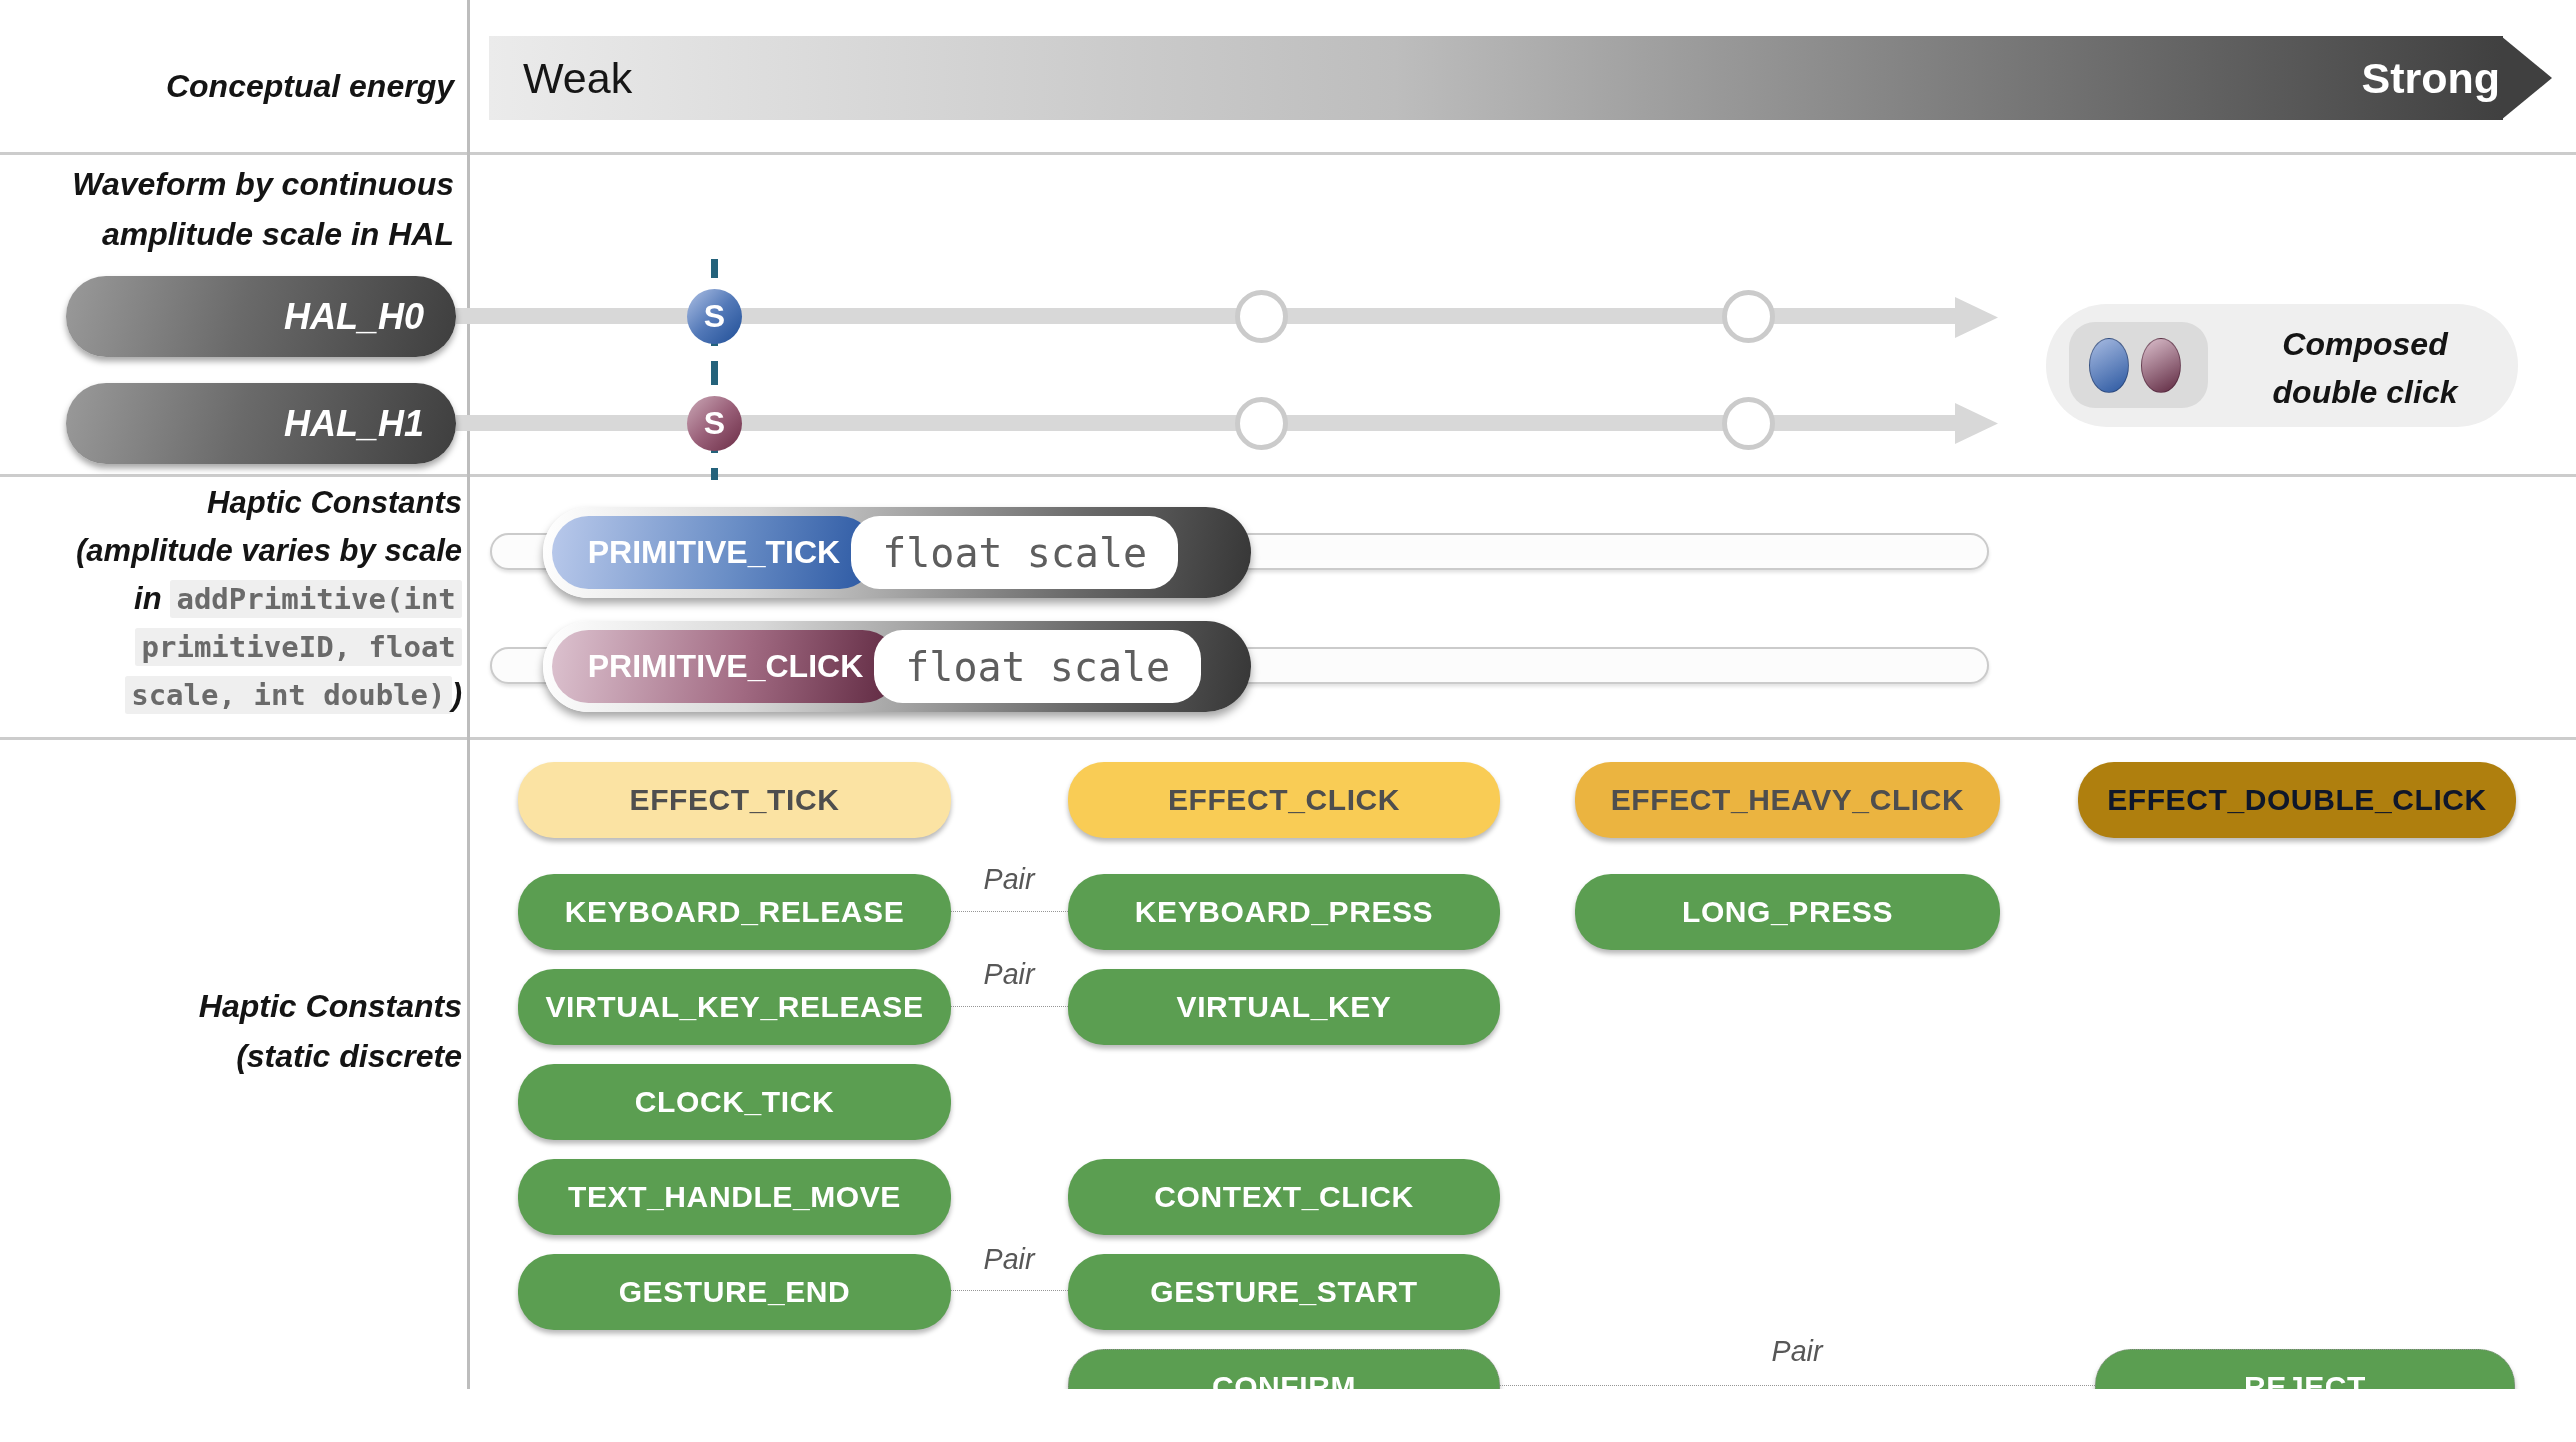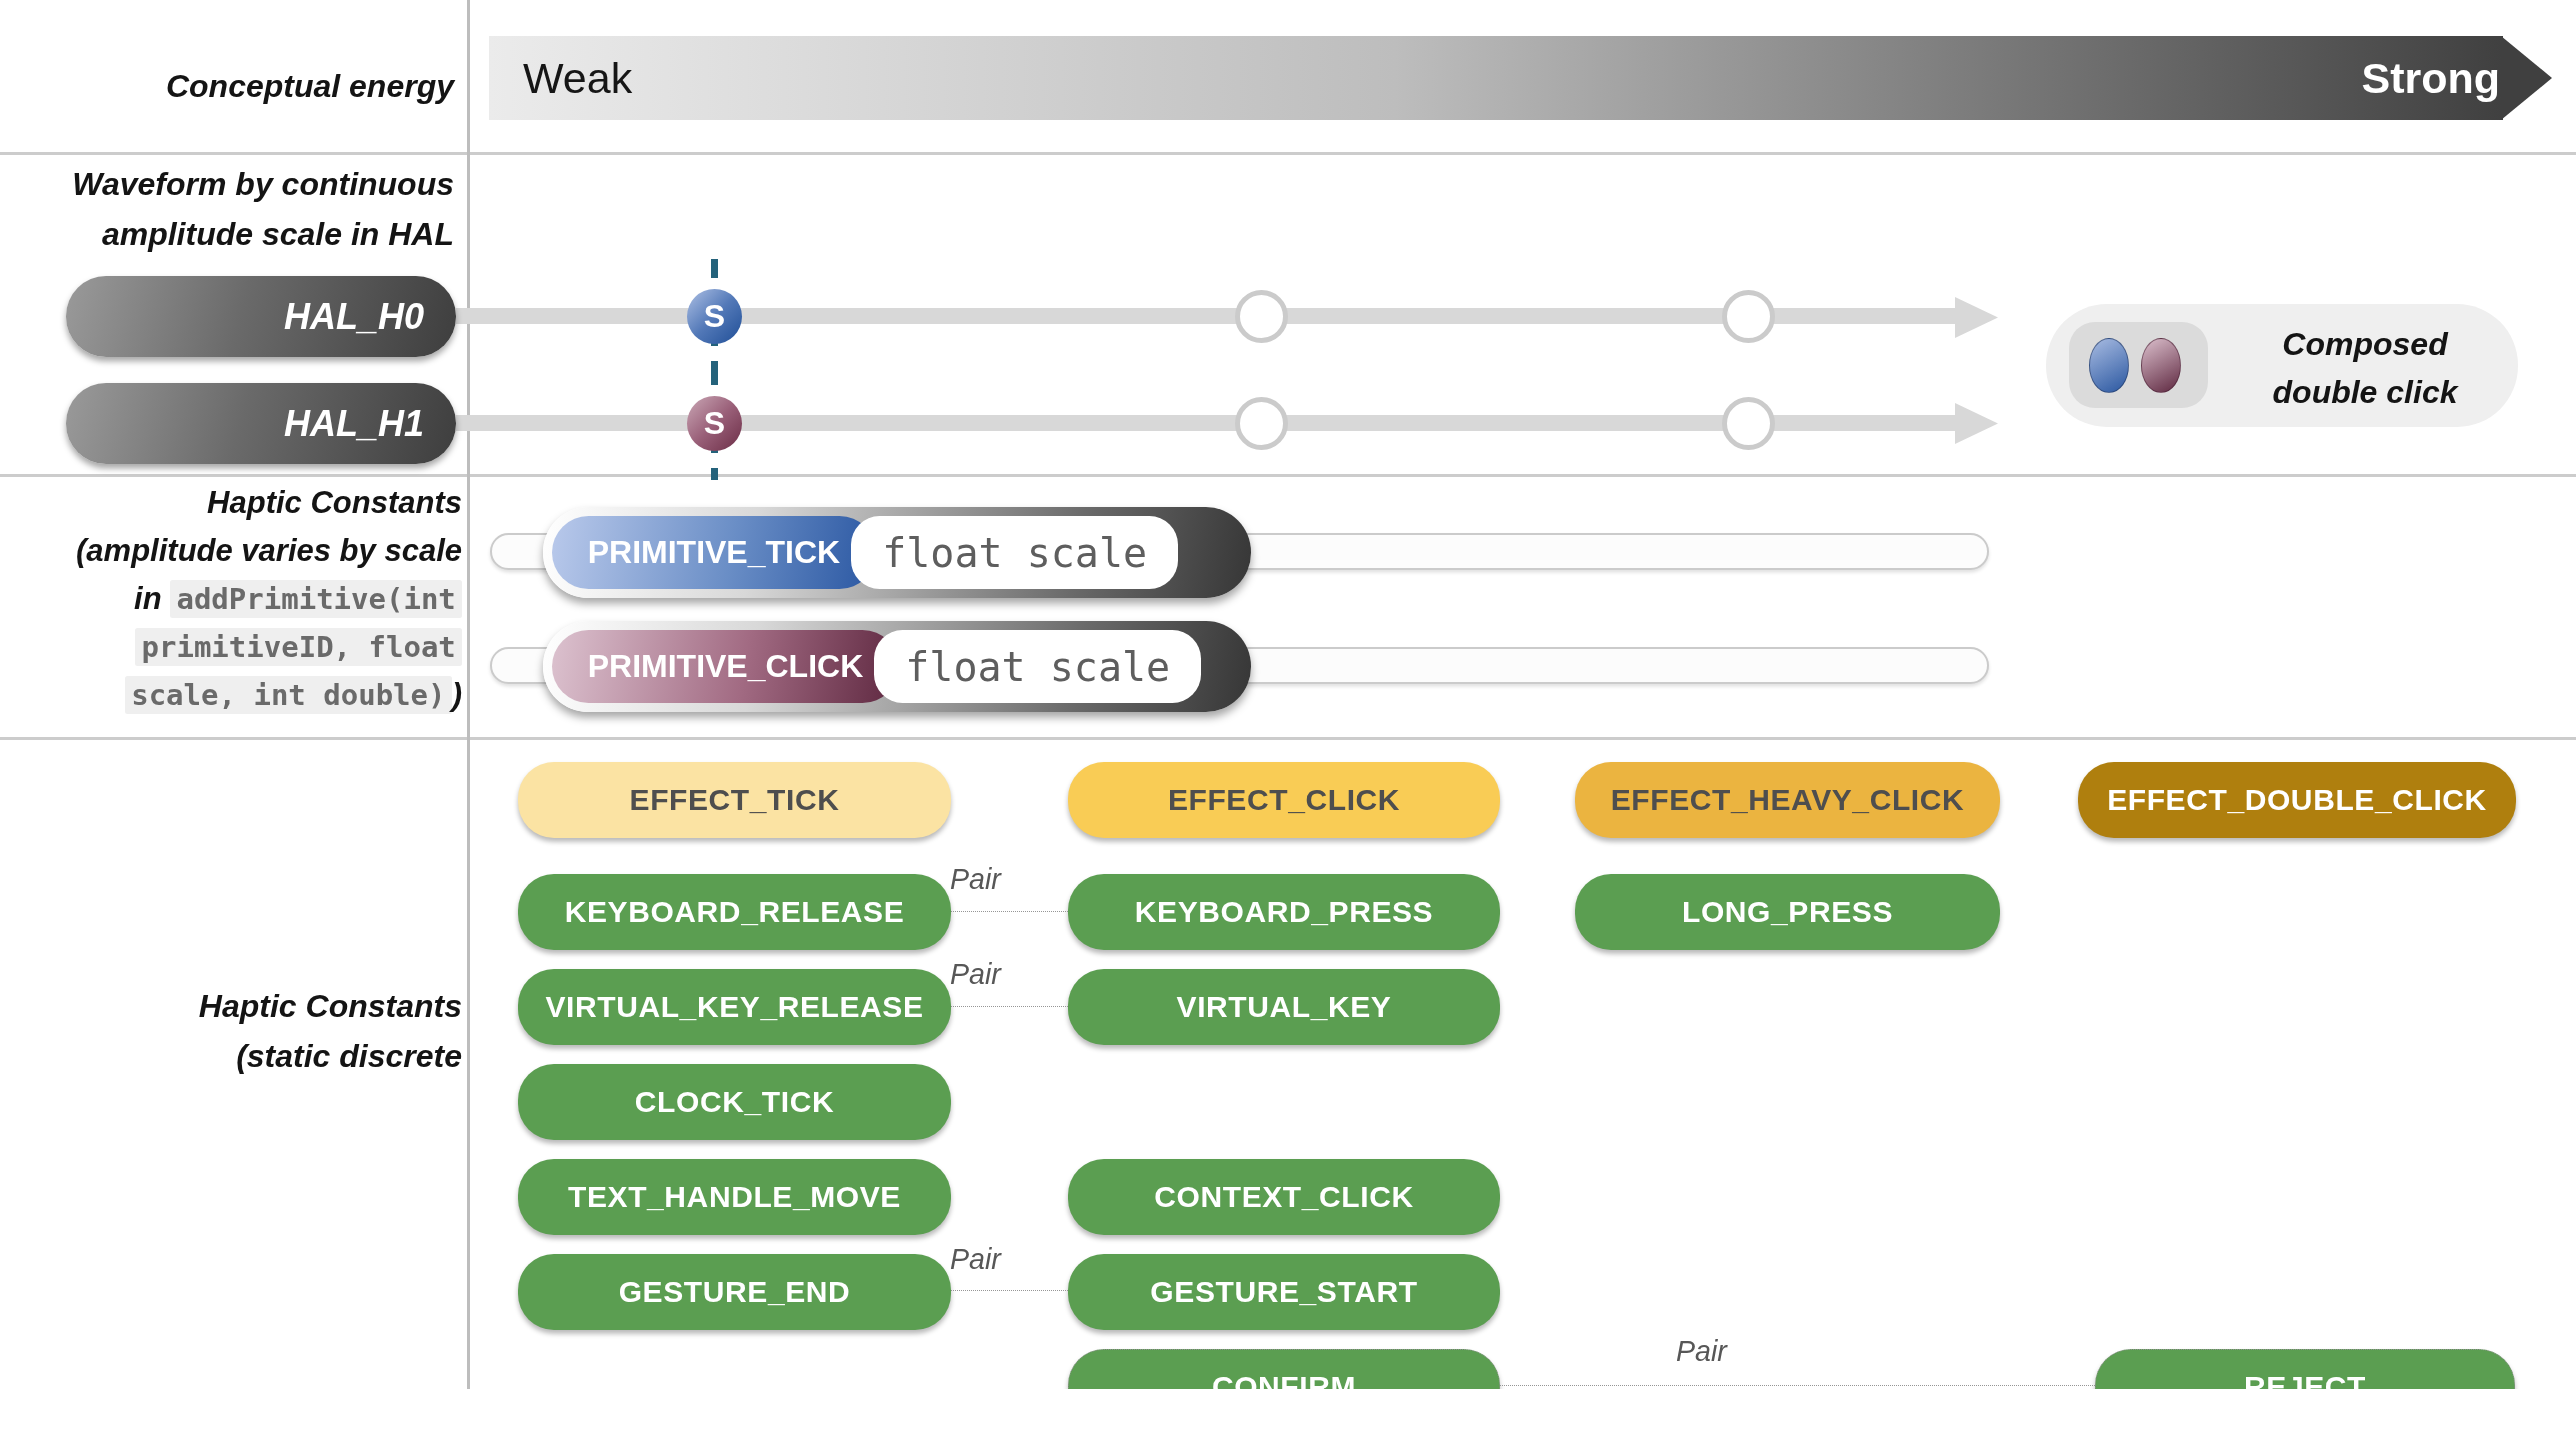--- a/index.html
+++ b/index.html
@@ -70,26 +70,26 @@
             font-family:"DejaVu Sans Mono",monospace;font-size:40px;display:flex;
             align-items:center;justify-content:center;padding:0 31px;white-space:nowrap;}
 
   
   .pill{height:76px;border-radius:36px;display:flex;align-items:center;justify-content:center;
         font-weight:bold;font-size:30px;letter-spacing:0.6px;box-sizing:border-box;
         box-shadow:0 3.7px 5.6px rgba(0,0,0,.28);white-space:nowrap;}
   .pill.y-light{background:#FBE3A3;color:#4E4E4E;}
   .pill.y-mid{background:#F9CC55;color:#4E4E4E;}
   .pill.y-amber{background:#EBB440;color:#4E4E4E;}
-  .pill.y-gold{background:#AF7F0E;color:#ffffff;}
+  .pill.y-gold{background:#AF7F0E;color:#0f172a;}
   .pill.green{background:#5B9E51;color:#FFFFFF;}
   .pill.dotted{border:1.9px dotted #8F8F8F;}
 
   .pair-line{height:0;border-top:1.9px dotted #969696;}
-  .pair-label{font-style:italic;font-size:28.6px;color:#575757;text-align:left;}
+  .pair-label{font-style:italic;font-size:28.6px;color:#575757;text-align:center;}
 </style>
 </head>
 <body>
 
 <div class="stage">
 
   <div class="abs hline" style="top:152px"></div>
   <div class="abs hline" style="top:474px"></div>
   <div class="abs hline" style="top:737px"></div>
   <div class="abs vline"></div>

